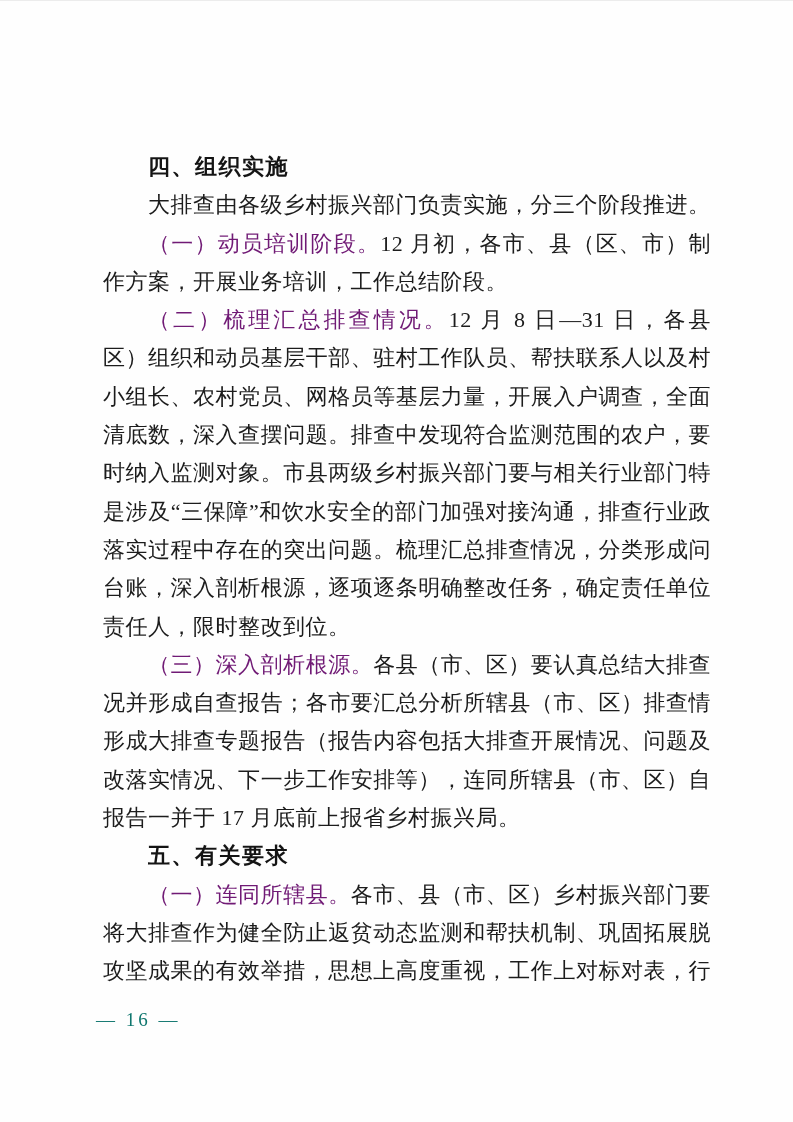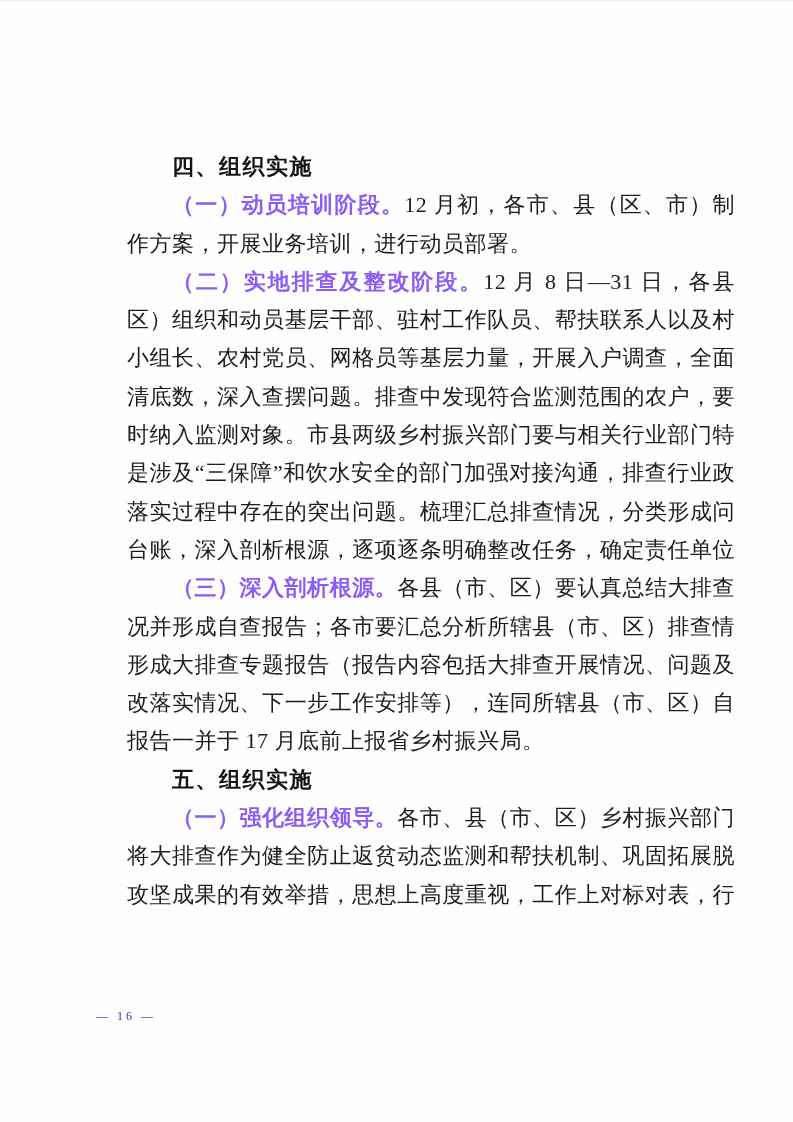--- a/index.html
+++ b/index.html
@@ -15,21 +15,20 @@
     border-top: 1px solid #ececec;
     overflow: hidden;
     font-family: "Liberation Serif", "DejaVu Serif", serif;
     color: #1c1c1c;
   }
   .content {
     position: absolute;
     left: 103px;
     top: 147px;
     width: 608px;
-    margin-left: 24px;
   }
   .line, .heading {
     font-size: 22px;
     line-height: 38.3px;
     height: 38.3px;
     white-space: nowrap;
     letter-spacing: 0.5px;
   }
   .line.fill {
     white-space: normal;
@@ -41,56 +40,58 @@
     text-indent: 45px;
   }
   .heading {
     font-family: "Liberation Sans", "DejaVu Sans", sans-serif;
     font-weight: 700;
     text-indent: 45px;
     letter-spacing: 1.5px;
     color: #141414;
   }
   .lead {
-    font-weight: 700;
-    color: #8b5cf6;
+    font-weight: 400;
+    color: #701a75;
   }
   .body {
     font-weight: 400;
   }
   .footer {
     position: absolute;
     left: 96px;
     top: 1008px;
-    font-size: 12px;
+    font-size: 19px;
     letter-spacing: 3px;
-    color: #4c1d95;
+    color: #0f766e;
     font-family: "Liberation Serif", "DejaVu Serif", serif;
   }
 </style>
 </head>
 <body>
 
 <div class="page">
   <div class="content">
       <div class="heading"><span class="heading">四、组织实施</span></div>
+      <div class="line indent"><span class="body">大排查由各级乡村振兴部门负责实施，分三个阶段推进。</span></div>
       <div class="line fill indent"><span class="lead">（一）动员培训阶段。</span><span class="body">12 月初，各市、县（区、市）制定工</span></div>
-      <div class="line"><span class="body">作方案，开展业务培训，进行动员部署。</span></div>
-      <div class="line fill indent"><span class="lead">（二）实地排查及整改阶段。</span><span class="body">12 月 8 日—31 日，各县（市、</span></div>
+      <div class="line"><span class="body">作方案，开展业务培训，工作总结阶段。</span></div>
+      <div class="line fill indent"><span class="lead">（二）梳理汇总排查情况。</span><span class="body">12 月 8 日—31 日，各县（市、</span></div>
       <div class="line fill"><span class="body">区）组织和动员基层干部、驻村工作队员、帮扶联系人以及村民</span></div>
       <div class="line fill"><span class="body">小组长、农村党员、网格员等基层力量，开展入户调查，全面摸</span></div>
       <div class="line fill"><span class="body">清底数，深入查摆问题。排查中发现符合监测范围的农户，要及</span></div>
       <div class="line fill"><span class="body">时纳入监测对象。市县两级乡村振兴部门要与相关行业部门特别</span></div>
       <div class="line fill"><span class="body">是涉及“三保障”和饮水安全的部门加强对接沟通，排查行业政策</span></div>
       <div class="line fill"><span class="body">落实过程中存在的突出问题。梳理汇总排查情况，分类形成问题</span></div>
       <div class="line fill"><span class="body">台账，深入剖析根源，逐项逐条明确整改任务，确定责任单位和</span></div>
+      <div class="line"><span class="body">责任人，限时整改到位。</span></div>
       <div class="line fill indent"><span class="lead">（三）深入剖析根源。</span><span class="body">各县（市、区）要认真总结大排查情</span></div>
       <div class="line fill"><span class="body">况并形成自查报告；各市要汇总分析所辖县（市、区）排查情况，</span></div>
       <div class="line fill"><span class="body">形成大排查专题报告（报告内容包括大排查开展情况、问题及整</span></div>
       <div class="line fill"><span class="body">改落实情况、下一步工作安排等），连同所辖县（市、区）自查</span></div>
       <div class="line"><span class="body">报告一并于 17 月底前上报省乡村振兴局。</span></div>
-      <div class="heading"><span class="heading">五、组织实施</span></div>
-      <div class="line fill indent"><span class="lead">（一）强化组织领导。</span><span class="body">各市、县（市、区）乡村振兴部门要</span></div>
+      <div class="heading"><span class="heading">五、有关要求</span></div>
+      <div class="line fill indent"><span class="lead">（一）连同所辖县。</span><span class="body">各市、县（市、区）乡村振兴部门要</span></div>
       <div class="line fill"><span class="body">将大排查作为健全防止返贫动态监测和帮扶机制、巩固拓展脱贫</span></div>
       <div class="line fill"><span class="body">攻坚成果的有效举措，思想上高度重视，工作上对标对表，行动</span></div>
     </div>
   <div class="footer">— 16 —</div>
 </div>
 
 </body></html>

